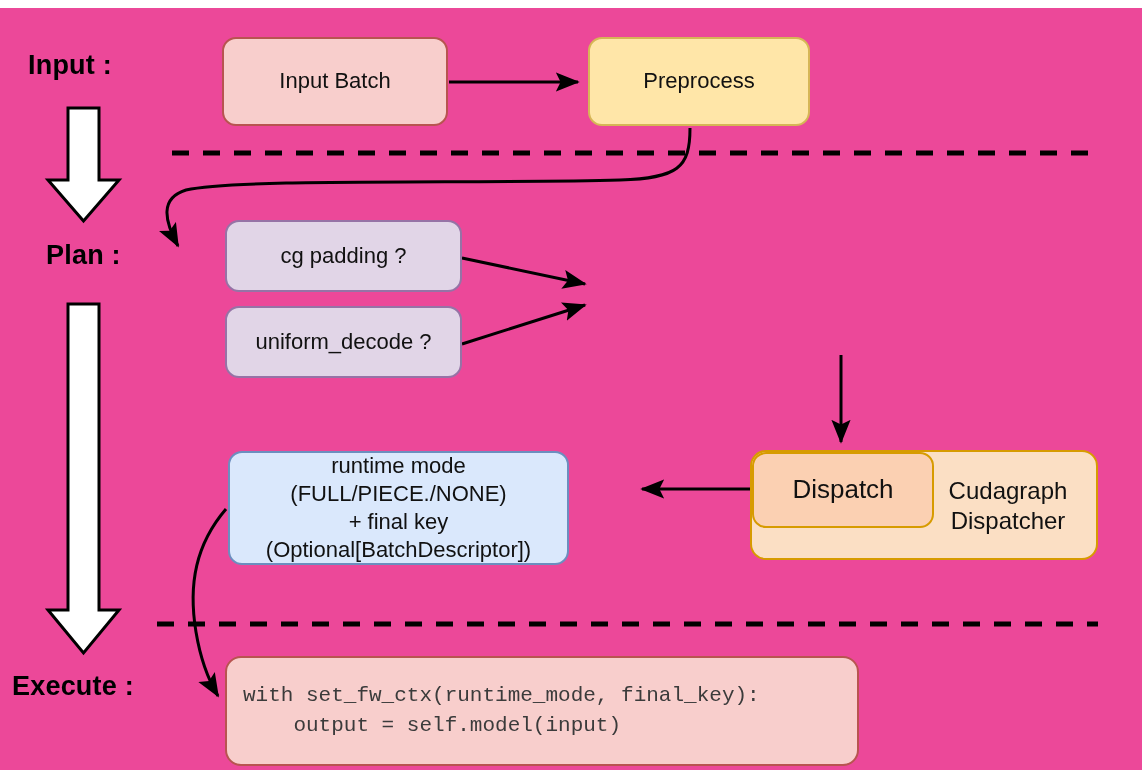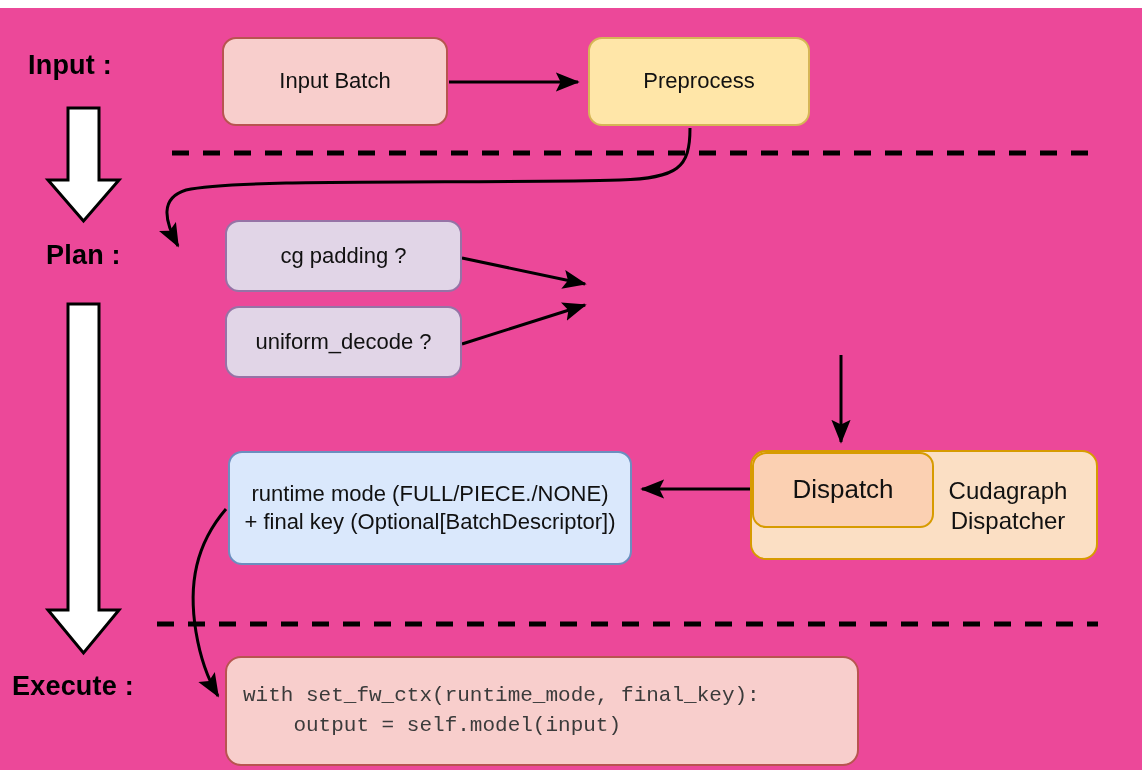--- a/index.html
+++ b/index.html
@@ -113,21 +113,21 @@
 
   <div class="node box-input" style="left:222px; top:29px; width:226px; height:89px;">Input Batch</div>
 
   <div class="node box-preprocess" style="left:588px; top:29px; width:222px; height:89px;">Preprocess</div>
 
   <div class="node box-purple" style="left:225px; top:212px; width:237px; height:72px;">cg padding ?</div>
 
   <div class="node box-purple" style="left:225px; top:298px; width:237px; height:72px;">uniform_decode ?</div>
 
 
-  <div class="node box-blue" style="left:228px; top:443px; width:404px; height:114px;">runtime mode (FULL/PIECE./NONE)
+  <div class="node box-blue" style="left:228px; top:443px; width:341px; height:114px;">runtime mode (FULL/PIECE./NONE)
 + final key (Optional[BatchDescriptor])</div>
 
   <div class="node box-outer-orange" style="left:750px; top:442px; width:348px; height:110px; border-radius:16px;">
     <div class="outer-label" style="left:0; right:0; top:24px; width:348px; margin-left:82px;">Cudagraph
 Dispatcher</div>
   </div>
 
   <div class="node box-dispatch" style="left:752px; top:444px; width:182px; height:76px; font-size:26px;">Dispatch</div>
 
   <div class="node box-code code-node" style="left:225px; top:648px; width:634px; height:110px; border-radius:16px; flex-direction:column; align-items:flex-start; justify-content:center;">

